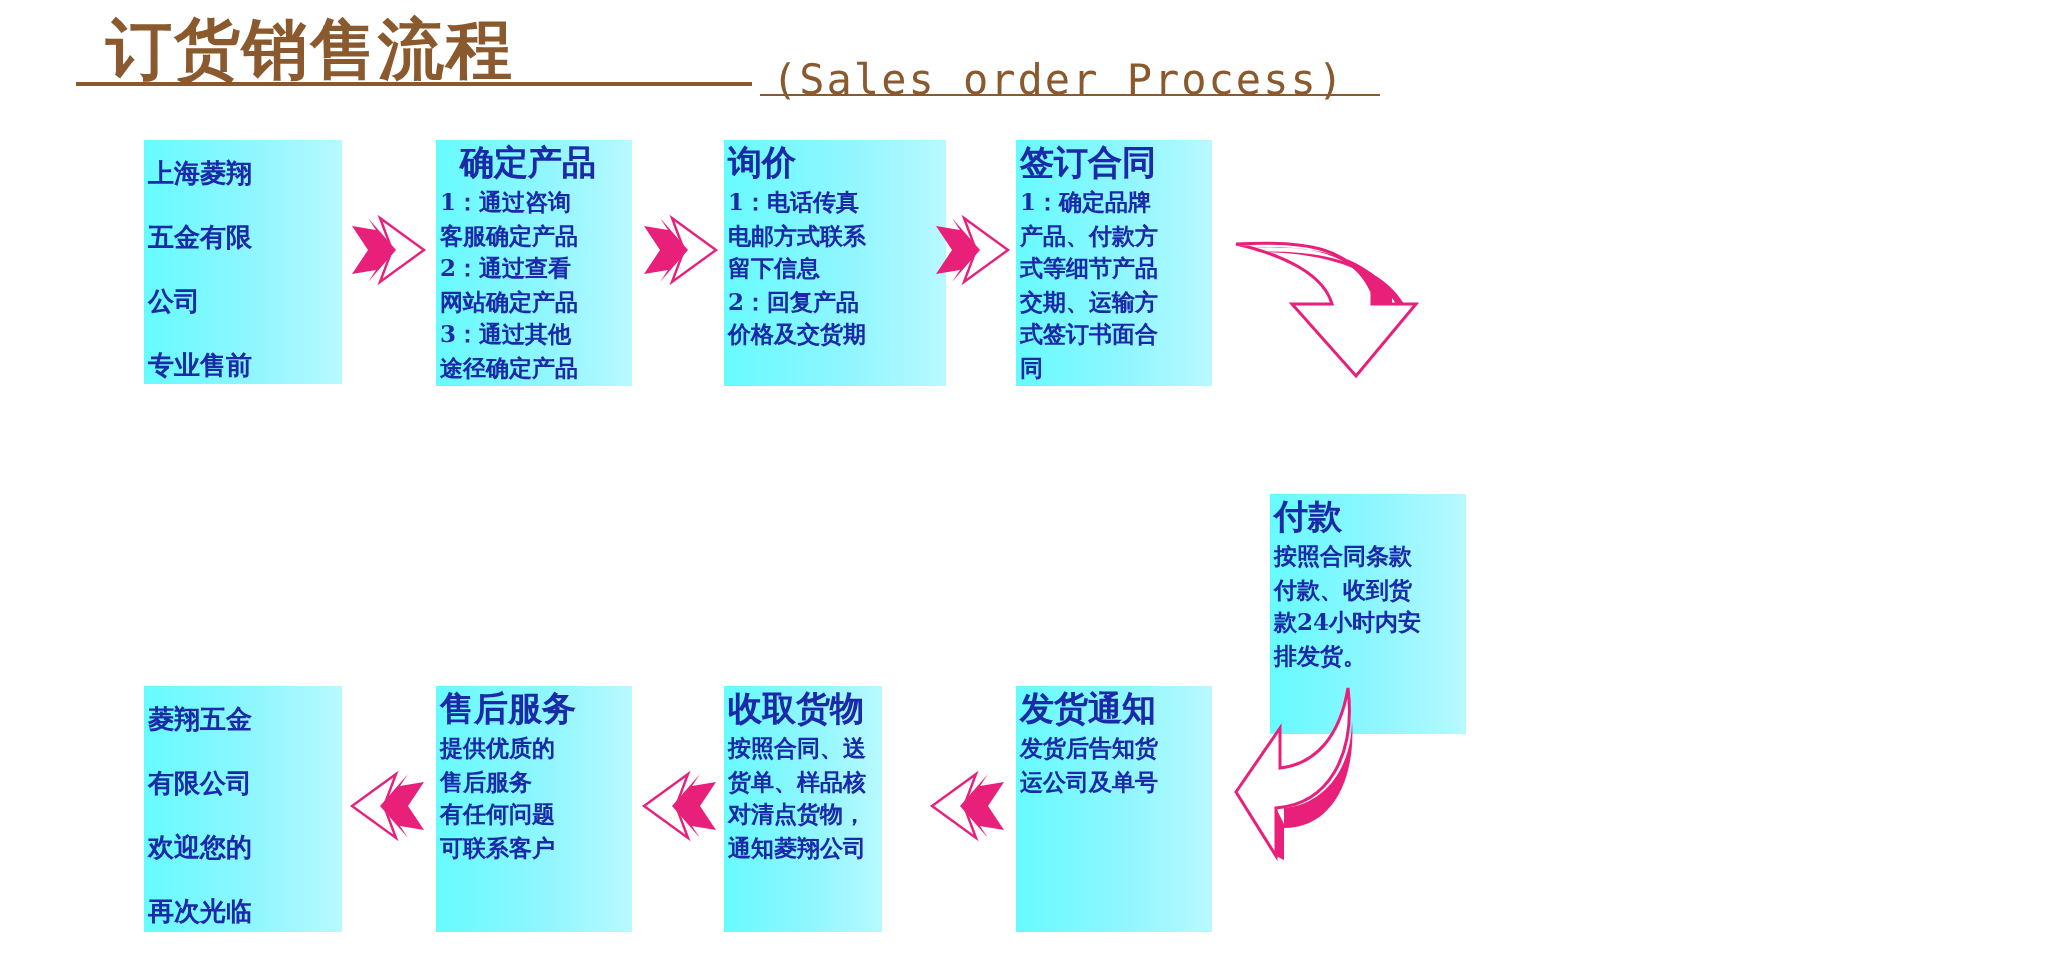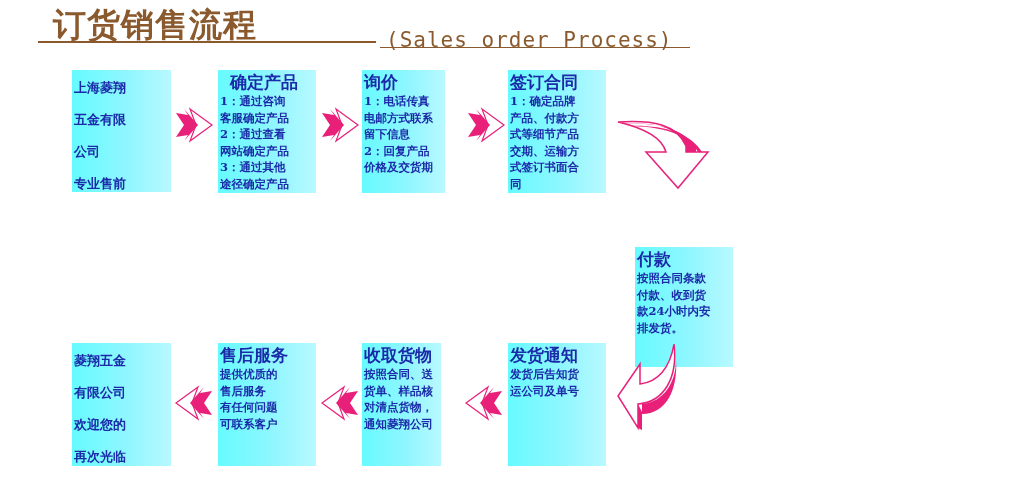--- a/index.html
+++ b/index.html
@@ -57,21 +57,21 @@
 <div class="box" style="left:218px;top:70px;width:98px;height:123px;text-align:left;">
   <div class="head" style="padding-left:10px;">确定产品</div>
   <div class="body">1：通过咨询
 客服确定产品
 2：通过查看
 网站确定产品
 3：通过其他
 途径确定产品</div>
 </div>
 
-<div class="box" style="left:362px;top:70px;width:83px;height:123px;">
+<div class="box" style="left:362px;top:70px;width:111px;height:123px;">
   <div class="head">询价</div>
   <div class="body">1：电话传真
 电邮方式联系
 留下信息
 2：回复产品
 价格及交货期</div>
 </div>
 
 <div class="box" style="left:508px;top:70px;width:98px;height:123px;">
   <div class="head">签订合同</div>

